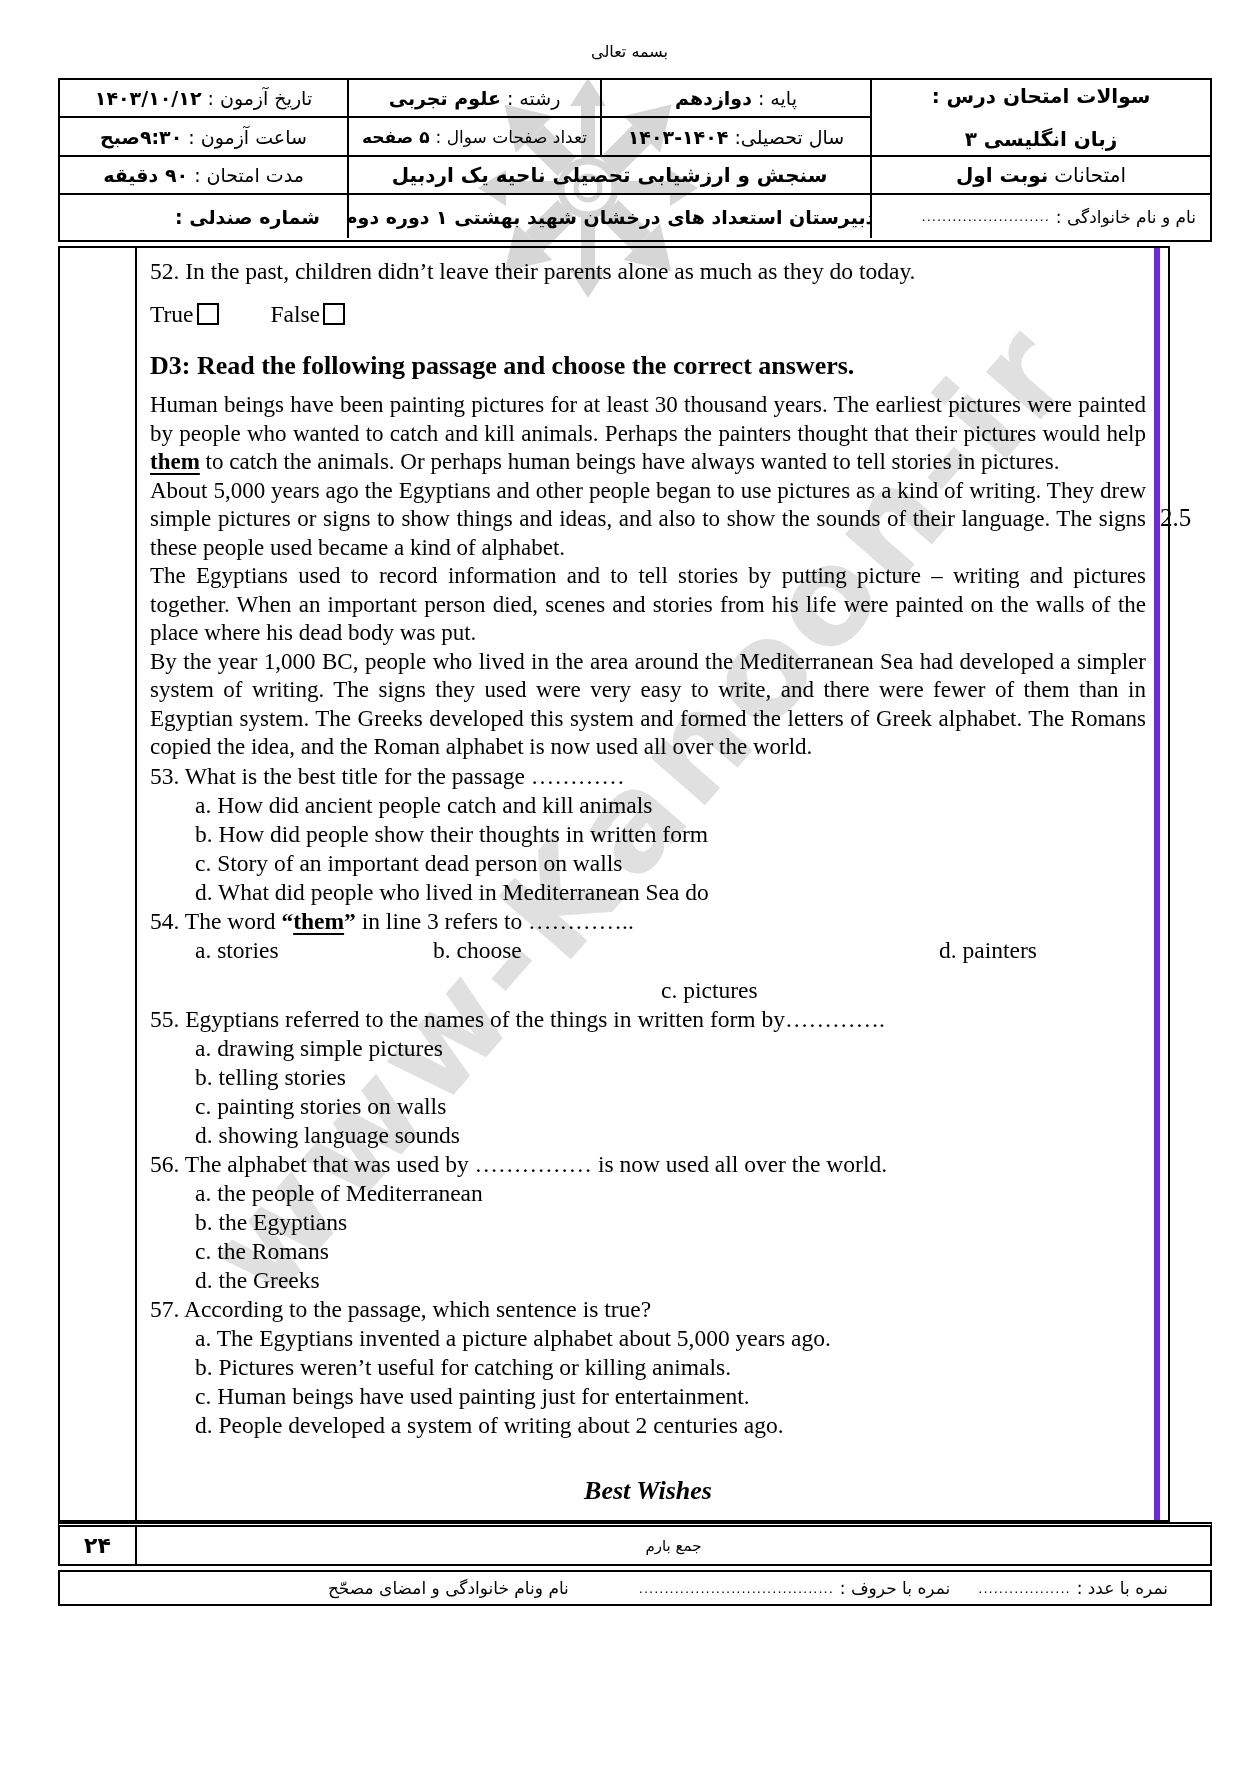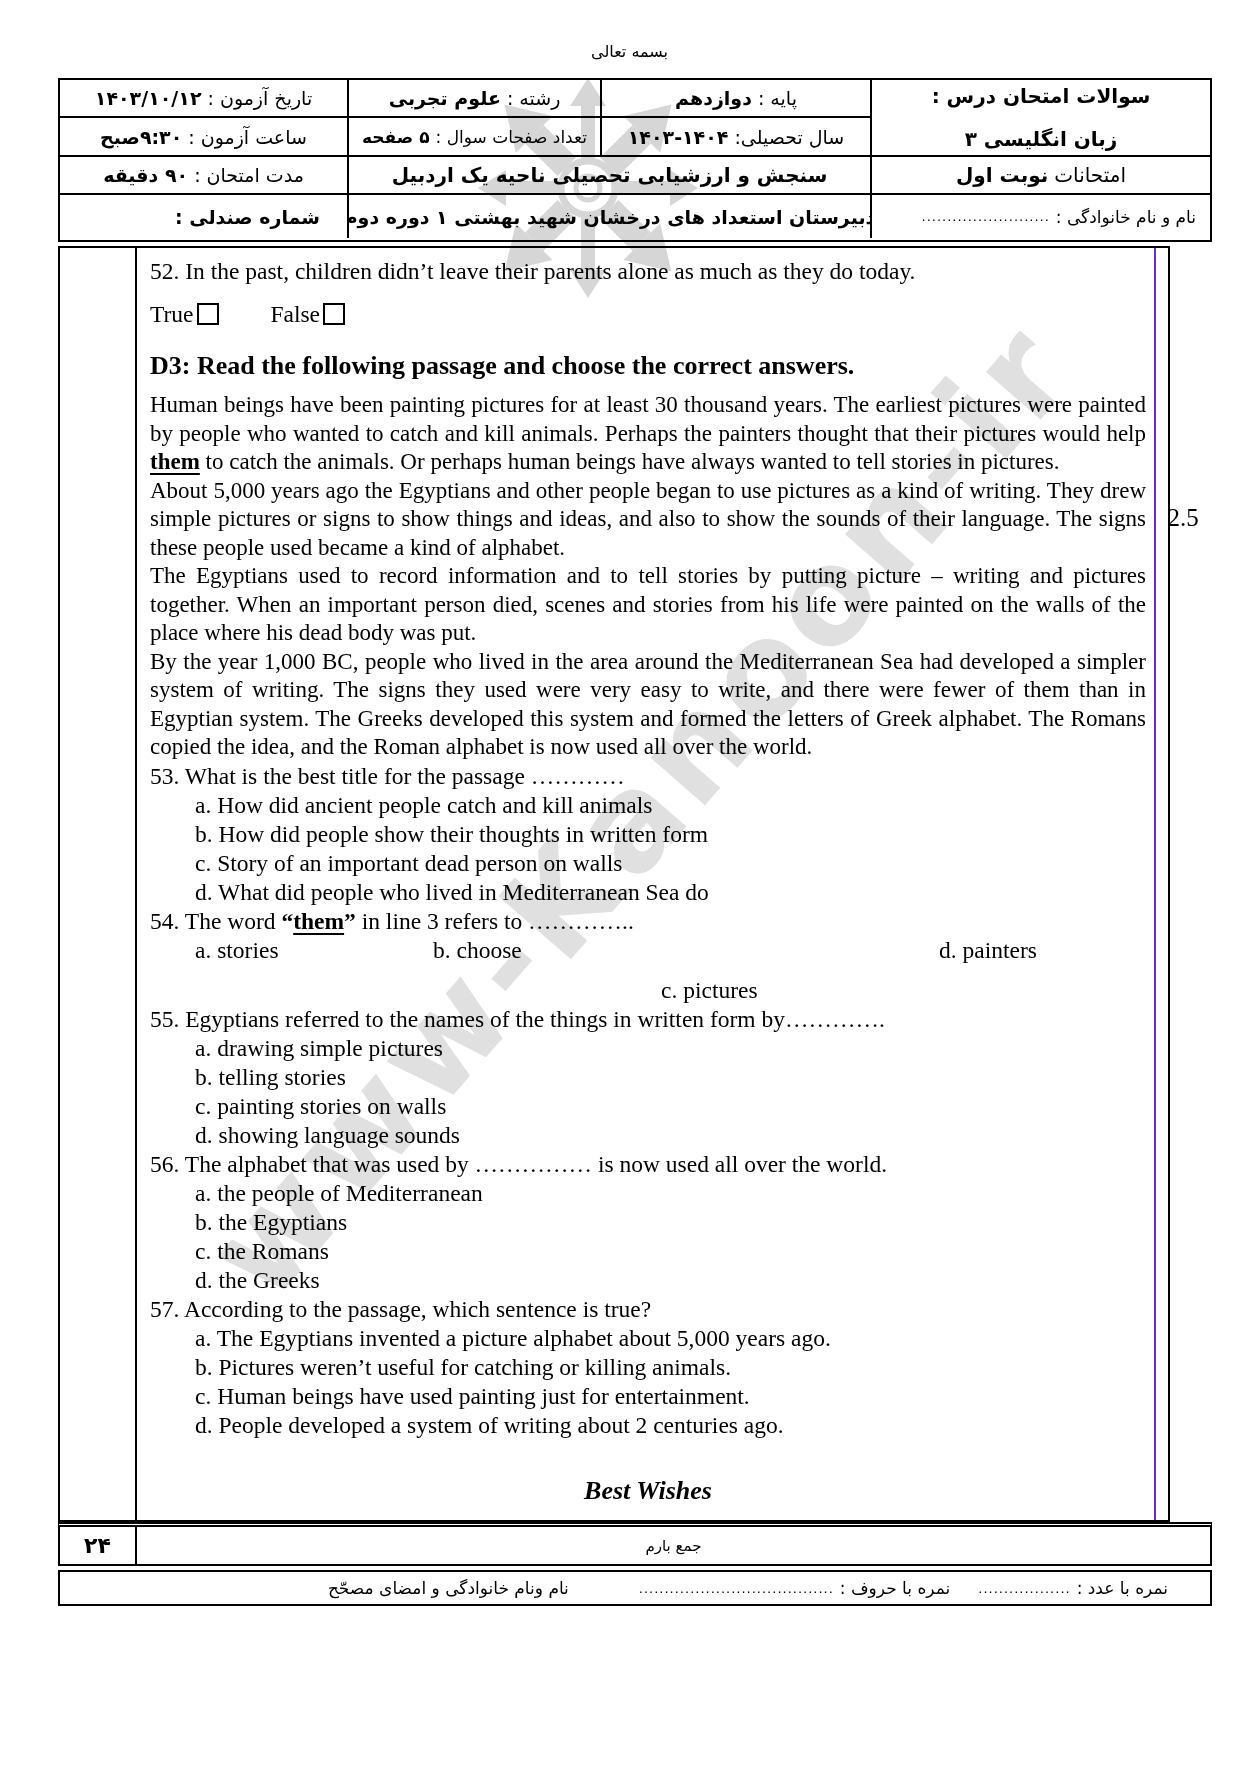--- a/index.html
+++ b/index.html
@@ -56,21 +56,21 @@
                   padding-right:27px; font-weight:bold; }
   .dots { letter-spacing:1px; font-size:13px; }
 
   
   #main-box {
     left:58px; top:246px; width:1112px; height:1276px;
     border:2px solid #000;
     display:grid; grid-template-columns:77px 1017px 56px;
   }
   #score-col-left  { border-right:2px solid #000; }
-  #score-col-right { border-left:2px solid #6d28d9; text-align:center; }
+  #score-col-right { border-left:6px solid #6d28d9; text-align:left; }
   #score-col-right .score { display:inline-block; margin-top:256px; font-size:25px; }
 
   #content { padding:9px 8px 0 13px; font-size:23.5px; line-height:29px; }
   .tf-row { margin-top:14px; }
   .cb { display:inline-block; width:22px; height:22px; border:2px solid #000;
         vertical-align:-3px; margin-left:3px; }
   .false-item { margin-left:46px; }
   #d3-heading { margin-top:20px; font-size:26px; font-weight:bold; line-height:34px; }
   #passage { margin-top:8px; font-size:23px; line-height:28.5px; text-align:justify; }
   #passage .them { font-weight:bold; text-decoration:underline;

